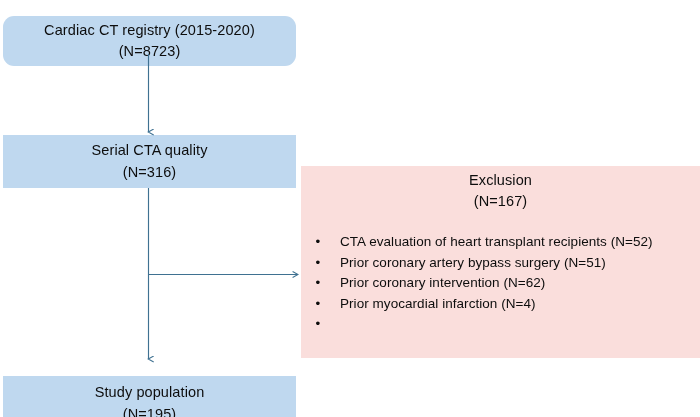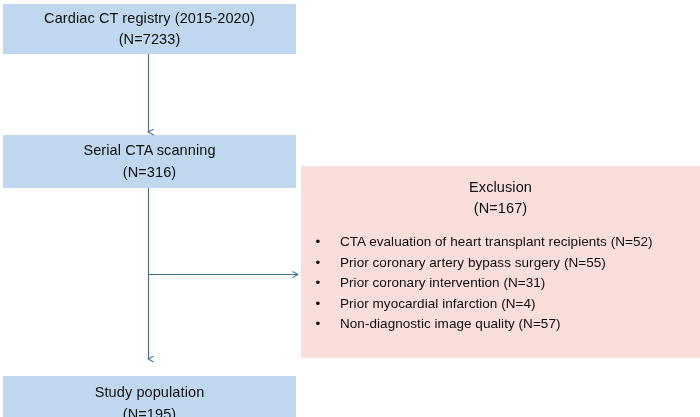--- a/index.html
+++ b/index.html
@@ -37,23 +37,24 @@
   .node-box.blue {
     background: #bfd8ef;
   }
   .node-box .line {
     display: block;
     white-space: nowrap;
   }
 
   #box-registry {
     left: 3px;
-    top: 4px;
+    top: 16px;
     width: 293px;
     height: 50px;
+    border-radius: 11px;
   }
   #box-serial {
     left: 3px;
     top: 135px;
     width: 293px;
     height: 53px;
   }
   #box-study {
     left: 3px;
     top: 362px;
@@ -64,21 +65,21 @@
 
   
   #box-exclusion {
     position: absolute;
     left: 301px;
     top: 166px;
     width: 399px;
     height: 192px;
     background: #fadedc;
     box-sizing: border-box;
-    padding: 11px 0 0 0;
+    padding: 4px 0 0 0;
     color: #0d0d0d;
   }
   #exclusion-header {
     text-align: center;
     font-size: 14.5px;
     line-height: 1.45;
     letter-spacing: 0.1px;
   }
   #exclusion-header .line {
     display: block;
@@ -121,58 +122,57 @@
     pointer-events: none;
   }
 </style>
 </head>
 <body>
 
 <div id="flowchart">
 
   <div class="node-box blue" id="box-registry">
     <span class="line">Cardiac CT registry (2015-2020)</span>
-    <span class="line">(N=7233)</span>
+    <span class="line">(N=8723)</span>
   </div>
 
   <div class="node-box blue" id="box-serial">
-    <span class="line">Serial CTA scanning</span>
+    <span class="line">Serial CTA quality</span>
     <span class="line">(N=316)</span>
   </div>
 
   <div class="node-box blue" id="box-study">
     <span class="line">Study population</span>
     <span class="line">(N=195)</span>
   </div>
 
   <div id="box-exclusion">
     <div id="exclusion-header">
       <span class="line">Exclusion</span>
       <span class="line">(N=167)</span>
     </div>
     <ul id="exclusion-list">
       <li>
         <span class="bullet">•</span>
         <span>CTA evaluation of heart transplant recipients (N=52)</span>
       </li>
       <li>
         <span class="bullet">•</span>
-        <span>Prior coronary artery bypass surgery (N=55)</span>
+        <span>Prior coronary artery bypass surgery (N=51)</span>
       </li>
       <li>
         <span class="bullet">•</span>
-        <span>Prior coronary intervention (N=31)</span>
+        <span>Prior coronary intervention (N=62)</span>
       </li>
       <li>
         <span class="bullet">•</span>
         <span>Prior myocardial infarction (N=4)</span>
       </li>
       <li>
         <span class="bullet">•</span>
-        <span>Non-diagnostic image quality (N=57)</span>
       </li>
     </ul>
   </div>
 
   <svg id="connectors" viewBox="0 0 700 417">
     <defs>
       <marker id="arrowhead-down" markerWidth="7" markerHeight="7" refX="3.2" refY="5.6" orient="auto" markerUnits="userSpaceOnUse">
         <path d="M0.2,0.4 L3.2,5.9 L6.2,0.4" fill="none" stroke="#3f7191" stroke-width="1.05"></path>
       </marker>
       <marker id="arrowhead-right" markerWidth="7" markerHeight="7" refX="5.8" refY="3.2" orient="auto" markerUnits="userSpaceOnUse">

